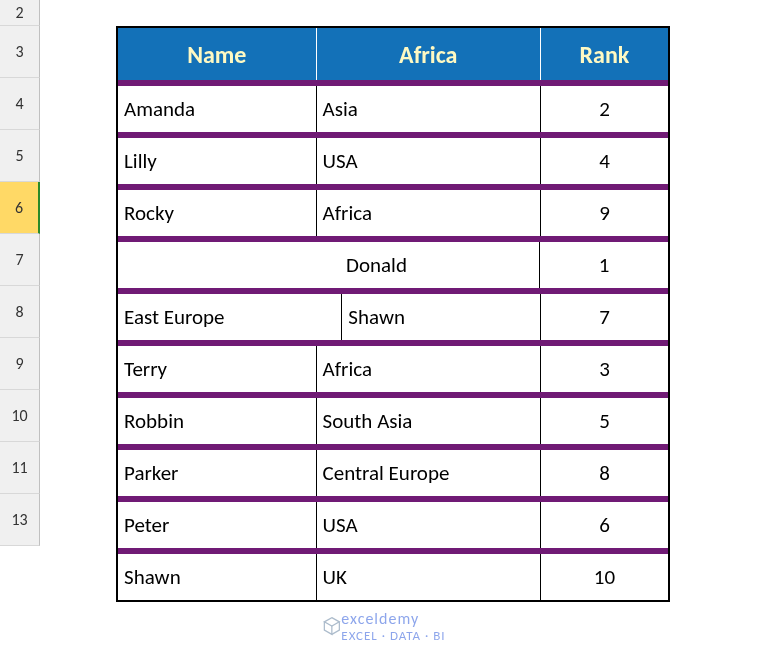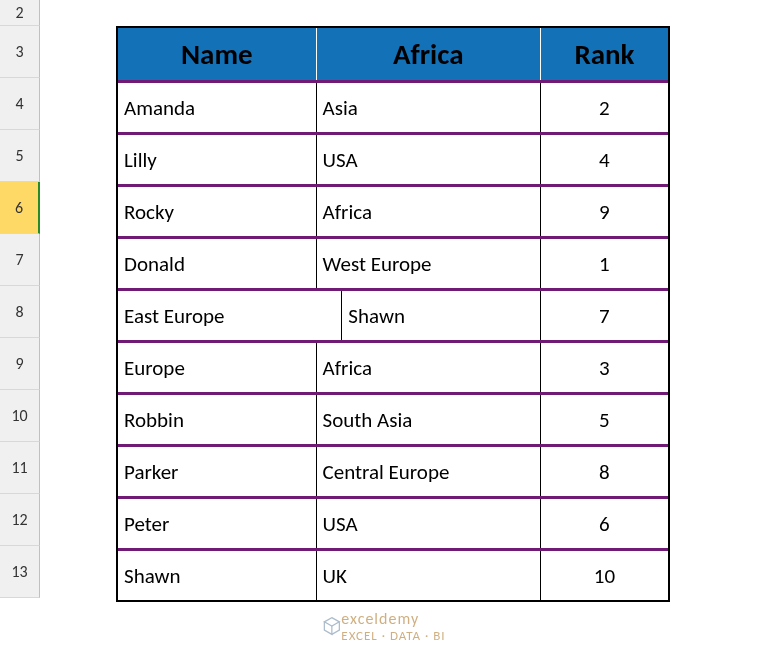--- a/index.html
+++ b/index.html
@@ -38,36 +38,37 @@
       margin-left: 76px;
       width: 554px;
       border: 2px solid #000;
     }
     .thead {
       display: flex;
       background: #1371b8;
       height: 52px;
     }
     .th {
-      color: #000000;
+      color: #fef9c3;
       font-weight: bold;
-      font-size: 29px;
+      font-size: 24px;
       display: flex;
       align-items: center;
       justify-content: center;
       border-right: 1px solid #fff;
     }
     .th:last-child { border-right: none; }
     .col-a { width: 200px; }
     .col-b { width: 226px; }
     .col-c { width: 128px; }
     .trow {
       display: flex;
       height: 52px;
-      border-top: 3px solid #701a75;
+      border-top: 6px solid #701a75;
+      justify-content: flex-end;
     }
     .td {
       font-size: 21px;
       color: #000;
       display: flex;
       align-items: center;
       padding: 0 6px;
       border-right: 1px solid #000;
       background: #fff;
     }
@@ -75,21 +76,21 @@
     .td.center { justify-content: center; }
     .watermark {
       position: absolute;
       bottom: 16px;
       left: 50%;
       transform: translateX(-50%);
       display: flex;
       align-items: center;
       gap: 0;
       opacity: 0.5;
-      color: #a16207;
+      color: #1d4ed8;
     }
     .watermark .logo {
       width: 20px; height: 20px;
       display:flex; align-items:center; justify-content:center;
     }
     .watermark .brand { font-size: 16px; letter-spacing: 1px; font-weight:500; }
     .watermark .sub { font-size: 13px; letter-spacing: 1px; display:block; }
   </style>
 </head>
 <body>
@@ -99,21 +100,20 @@
     <div class="row-header small">2</div>
     <div class="row-header">3</div>
     <div class="row-header">4</div>
     <div class="row-header">5</div>
     <div class="row-header selected">6</div>
     <div class="row-header">7</div>
     <div class="row-header">8</div>
     <div class="row-header">9</div>
     <div class="row-header">10</div>
     <div class="row-header">11</div>
-    <div class="row-header">12</div>
     <div class="row-header">13</div>
   </div>
 
   <div class="grid">
     <div class="table-wrap">
       <div class="thead">
         <div class="th col-a">Name</div>
         <div class="th col-b">Africa</div>
         <div class="th col-c">Rank</div>
       </div>
@@ -127,30 +127,29 @@
         <div class="td col-b">USA</div>
         <div class="td col-c center">4</div>
       </div>
       <div class="trow">
         <div class="td col-a">Rocky</div>
         <div class="td col-b">Africa</div>
         <div class="td col-c center">9</div>
       </div>
       <div class="trow">
         <div class="td col-a">Donald</div>
-        <div class="td col-b">West Europe</div>
         <div class="td col-c center">1</div>
       </div>
       <div class="trow">
         <div class="td col-b">East Europe</div>
         <div class="td col-a">Shawn</div>
         <div class="td col-c center">7</div>
       </div>
       <div class="trow">
-        <div class="td col-a">Europe</div>
+        <div class="td col-a">Terry</div>
         <div class="td col-b">Africa</div>
         <div class="td col-c center">3</div>
       </div>
       <div class="trow">
         <div class="td col-a">Robbin</div>
         <div class="td col-b">South Asia</div>
         <div class="td col-c center">5</div>
       </div>
       <div class="trow">
         <div class="td col-a">Parker</div>

